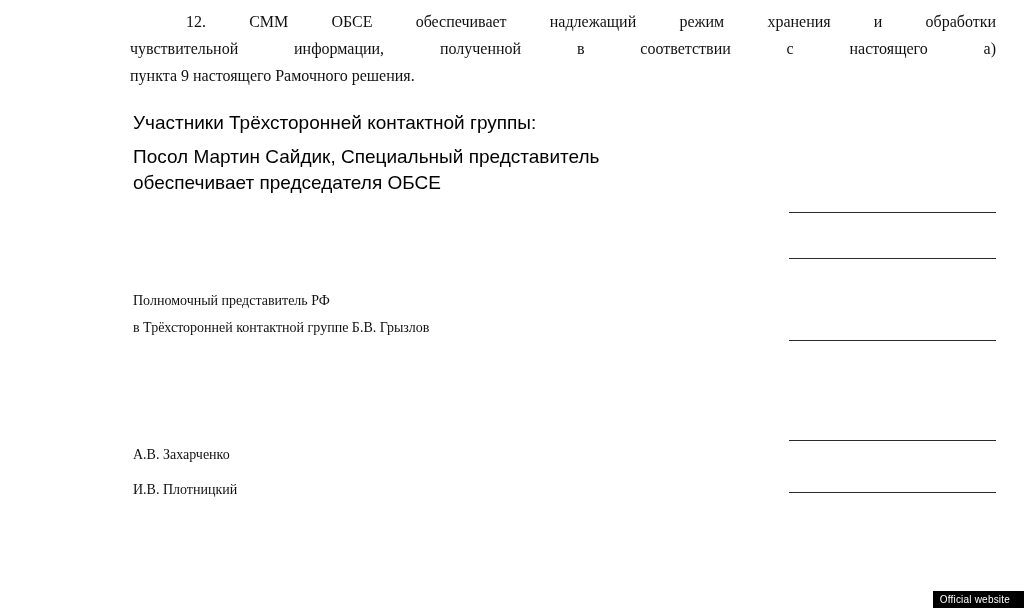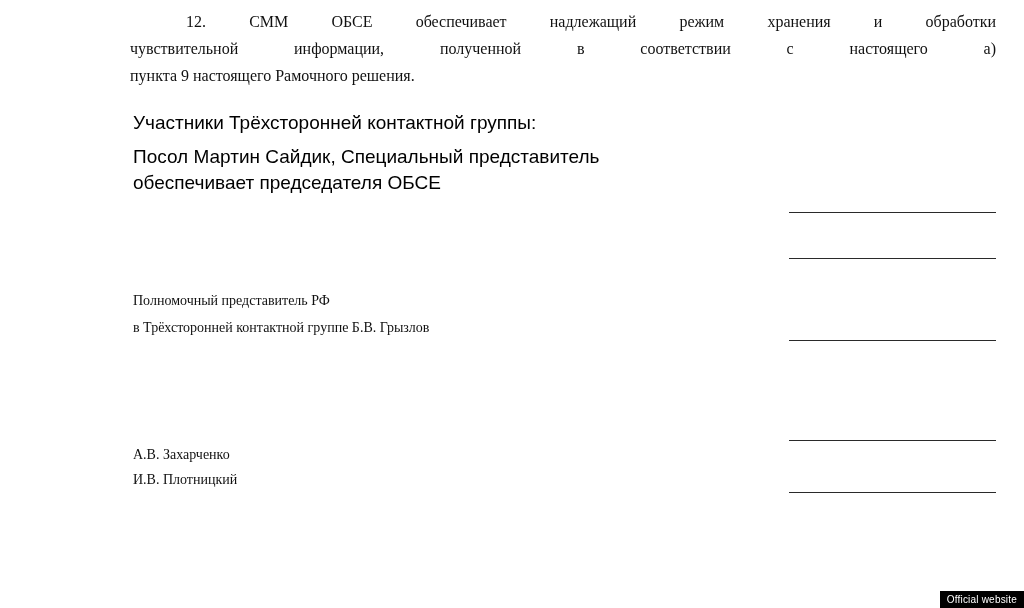--- a/index.html
+++ b/index.html
@@ -72,31 +72,31 @@
     height: 0;
   }
   .watermark {
     position: absolute;
     right: 0;
     bottom: 0;
     background: #000000;
     color: #ffffff;
     font-family: "Liberation Sans", sans-serif;
     font-size: 10px;
-    padding: 3px 7px 3px 7px;
+    padding: 3px 14px 3px 7px;
     letter-spacing: 0.2px;
     line-height: 11px;
   }
   
   #participants { top: 110px; }
   #sig1 { top: 144px; }
   #sig2 { top: 234px; }
   #sig3 { top: 287px; }
   #sig4 { top: 413px; margin-top: 28px; }
-  #sig5 { top: 466px; text-align: right; }
+  #sig5 { top: 476px; text-align: right; }
   #datline { top: 562px; }
   #line1 { top: 212px; }
   #line2 { top: 258px; }
   #line3 { top: 340px; }
   #line4 { top: 440px; }
   #line5 { top: 492px; }
 </style>
 </head>
 <body>
 

